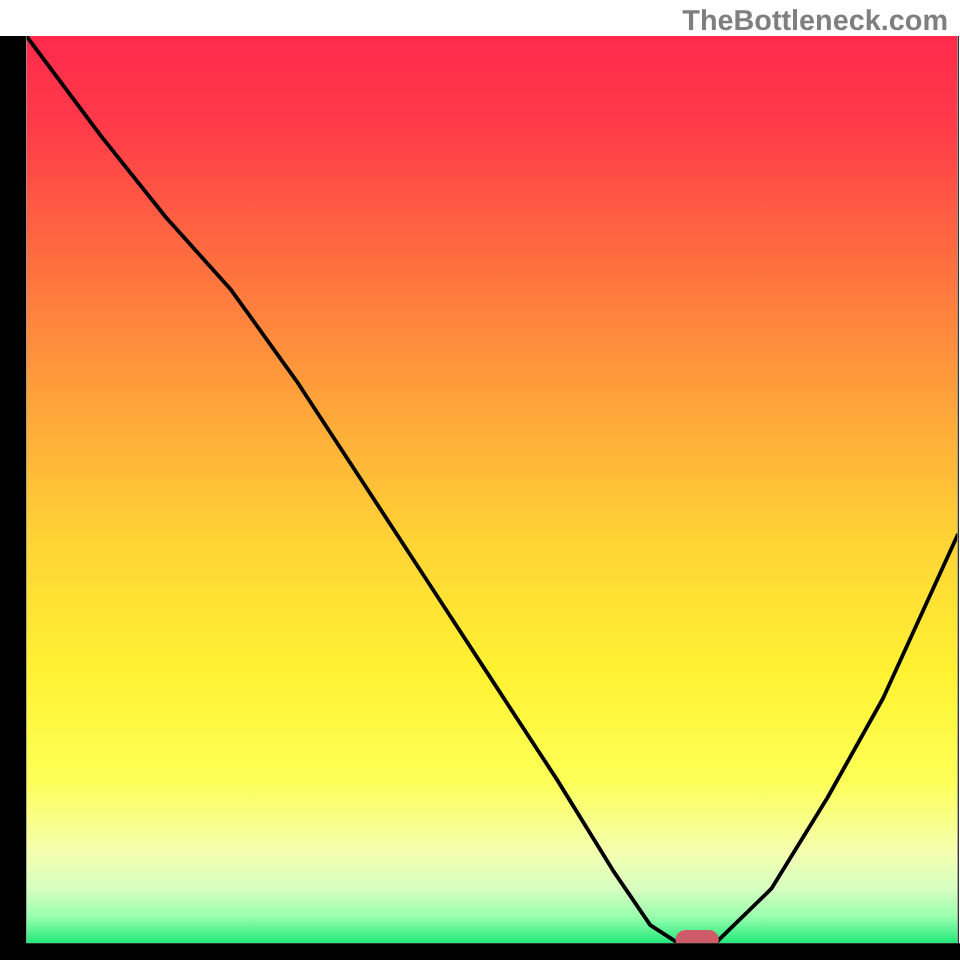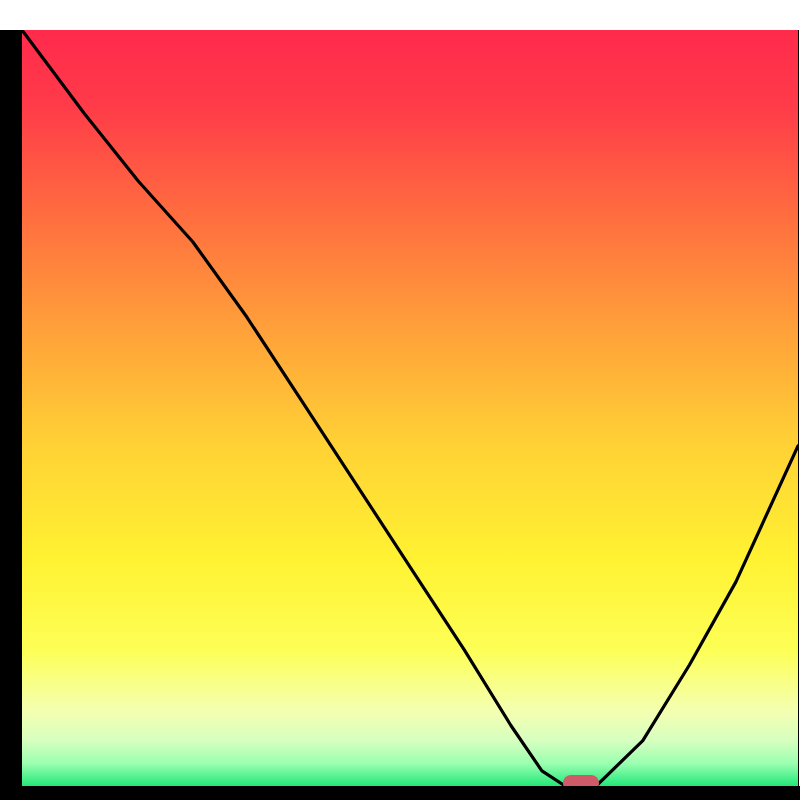--- a/index.html
+++ b/index.html
@@ -76,20 +76,21 @@
     background: #cf5b68;
     z-index: 4;
     transform: translate(-50%, -50%);
   }
 </style>
 </head>
 <body>
 
 <div class="chart-container">
 
+  <div class="watermark">TheBottleneck.com</div>
 
   <div class="outer-frame"></div>
 
   <div class="plot-area">
 
     <svg class="gradient-bg" viewBox="0 0 776 756" preserveAspectRatio="none">
       <defs>
         <linearGradient id="heat" x1="0" y1="0" x2="0" y2="1">
             <stop offset="0%" stop-color="#ff2a4c"></stop>
             <stop offset="10%" stop-color="#ff3b49"></stop>

